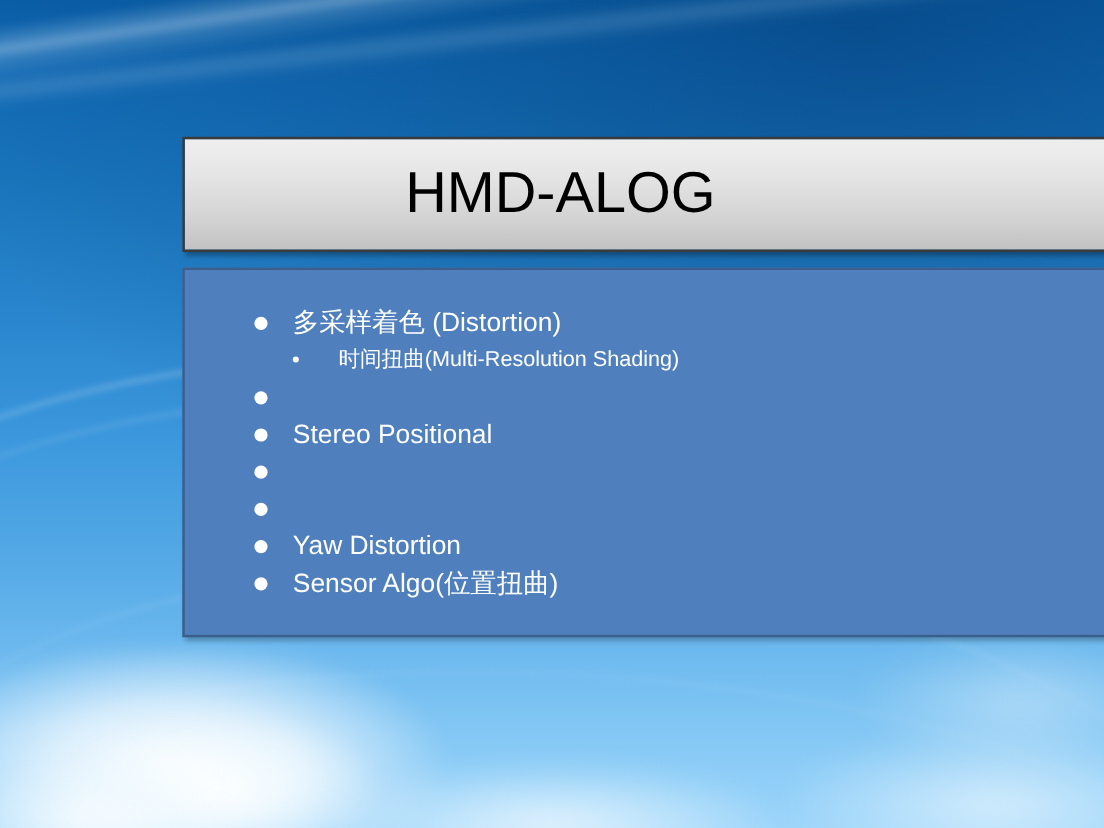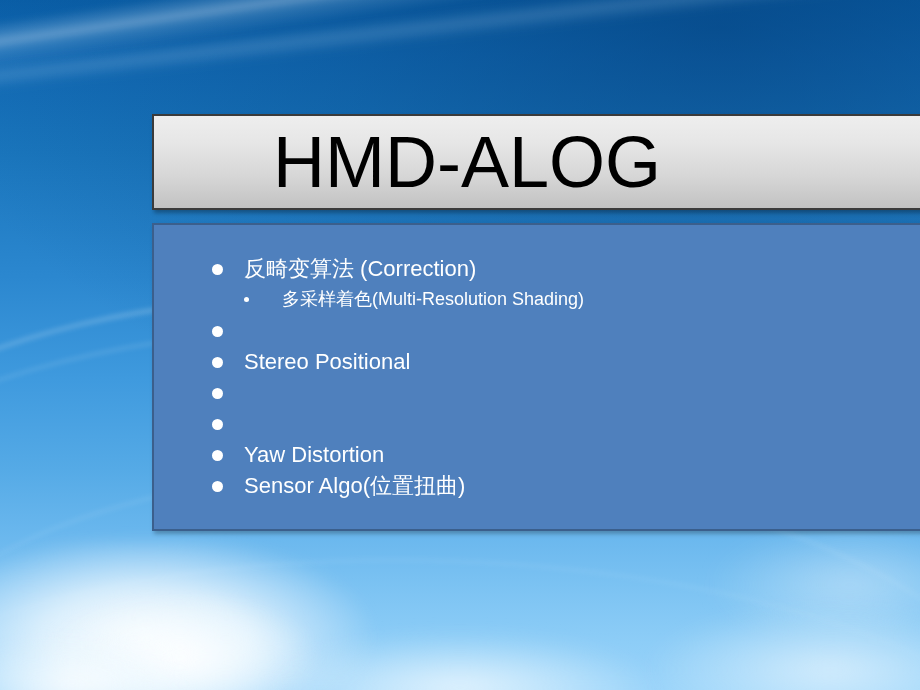--- a/index.html
+++ b/index.html
@@ -210,21 +210,21 @@
     box-sizing: border-box;
     border: 2px solid #3b3b3b;
     background: linear-gradient(to bottom, #eeeeee 0%, #e6e6e6 30%, #d6d6d6 66%, #c2c2c2 100%);
     box-shadow: 2px 3px 4px rgba(0,0,0,0.30);
     display: flex;
     align-items: center;
     justify-content: center;
   }
   #title-text {
     font-family: "Liberation Sans", "DejaVu Sans", sans-serif;
-    font-size: 72px;
+    font-size: 48px;
     line-height: 1;
     color: #000000;
     letter-spacing: 0px;
     white-space: nowrap;
     padding-right: 160px;
   }
 
   
   #content-box {
     position: absolute;
@@ -308,26 +308,26 @@
 
   <div id="title-box">
     <div id="title-text">HMD-ALOG</div>
   </div>
 
   <div id="content-box">
     <ul class="bullets">
 
       <li class="bullet-l1">
         <span class="dot"></span>
-        <span class="btxt">反畸变算法 (Correction)</span>
+        <span class="btxt">多采样着色 (Distortion)</span>
       </li>
 
       <li class="bullet-l2">
         <span class="dot-sm"></span>
-        <span class="btxt">多采样着色(Multi-Resolution Shading)</span>
+        <span class="btxt">时间扭曲(Multi-Resolution Shading)</span>
       </li>
 
       <li class="bullet-l1">
         <span class="dot"></span>
       </li>
 
       <li class="bullet-l1">
         <span class="dot"></span>
         <span class="btxt">Stereo Positional</span>
       </li>

